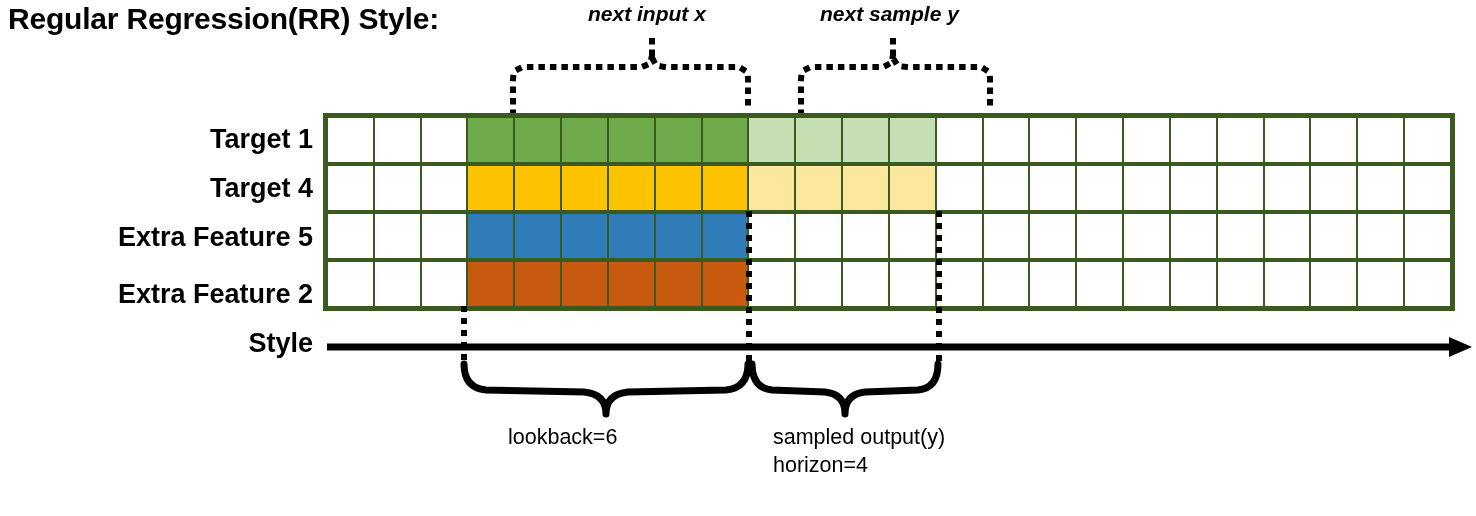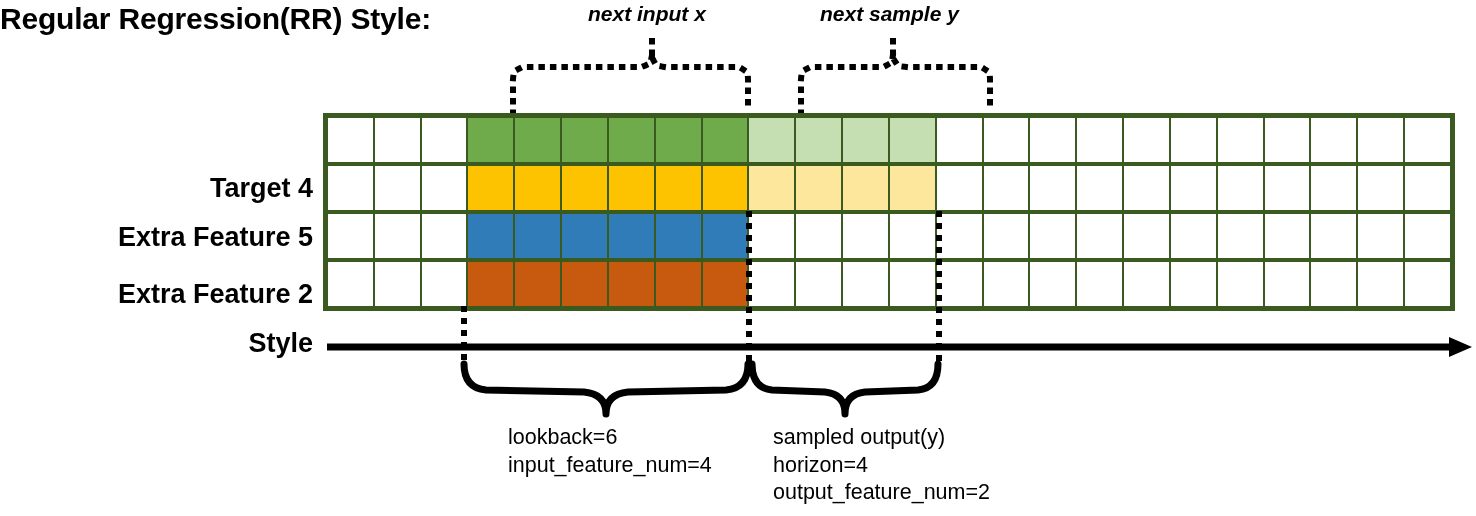--- a/index.html
+++ b/index.html
@@ -10,21 +10,21 @@
   body {
     width: 1476px;
     height: 516px;
     position: relative;
     font-family: "Liberation Sans", sans-serif;
     overflow: hidden;
   }
 
   #page-title {
     position: absolute;
-    left: 0;
+    left: 8px;
     top: 2px;
     font-size: 30px;
     font-weight: bold;
     color: #000000;
     white-space: nowrap;
     letter-spacing: -0.2px;
   }
 
   
   .row-label {
@@ -141,20 +141,21 @@
 <svg class="overlay" viewBox="0 0 1476 516" xmlns="http://www.w3.org/2000/svg">
 
   <path d="M 513,113 L 513,80 Q 513,67 528,67 L 637,67 Q 652,67 652,53 Q 652,67 667,67 L 733,67 Q 748,67 748,80 L 748,113" fill="none" stroke="#000000" stroke-width="6" stroke-dasharray="0.5 11" stroke-linecap="square"></path>
   <path d="M 652,53 L 652,40" fill="none" stroke="#000000" stroke-width="6" stroke-dasharray="0.5 11" stroke-linecap="square"></path>
 
   <path d="M 801,113 L 801,80 Q 801,67 816,67 L 878,67 Q 893,67 893,53 Q 893,67 908,67 L 975,67 Q 990,67 990,80 L 990,113" fill="none" stroke="#000000" stroke-width="6" stroke-dasharray="0.5 11" stroke-linecap="square"></path>
   <path d="M 893,53 L 893,40" fill="none" stroke="#000000" stroke-width="6" stroke-dasharray="0.5 11" stroke-linecap="square"></path>
 </svg>
 
 <div id="row-labels">
+  <div class="row-label" style="top:13px;">Target 1</div>
   <div class="row-label" style="top:62px;">Target 4</div>
   <div class="row-label" style="top:111px;">Extra Feature 5</div>
   <div class="row-label" style="top:160px;margin-top:8px;">Extra Feature 2</div>
 </div>
 
 <div id="grid" style="border-color: rgb(58, 90, 32); background: rgb(58, 90, 32);">
     <div class="grid-row">
       <div class="cell" style="background: rgb(255, 255, 255);"></div>
       <div class="cell" style="background: rgb(255, 255, 255);"></div>
       <div class="cell" style="background: rgb(255, 255, 255);"></div>
@@ -272,19 +273,17 @@
 
 <svg class="overlay" viewBox="0 0 1476 516" xmlns="http://www.w3.org/2000/svg">
 
   <path d="M 464,364 Q 464,388 486,390 L 584,392 Q 606,394 606,414 Q 606,394 628,392 L 726,390 Q 748,388 748,364" fill="none" stroke="#000000" stroke-width="7" stroke-linecap="round" stroke-linejoin="round"></path>
 
   <path d="M 752,364 Q 752,388 772,390 L 825,392 Q 845,394 845,414 Q 845,394 865,392 L 918,390 Q 938,388 938,364" fill="none" stroke="#000000" stroke-width="7" stroke-linecap="round" stroke-linejoin="round"></path>
 </svg>
 
 <div class="bottom-note" style="left:508px; top:424px;">
   <div>lookback=6</div>
-  <div>input_feature_num=4</div>
 </div>
 <div class="bottom-note" style="left:773px; top:424px;">
   <div>sampled output(y)</div>
   <div>horizon=4</div>
-  <div>output_feature_num=2</div>
 </div>
 
 </body></html>

